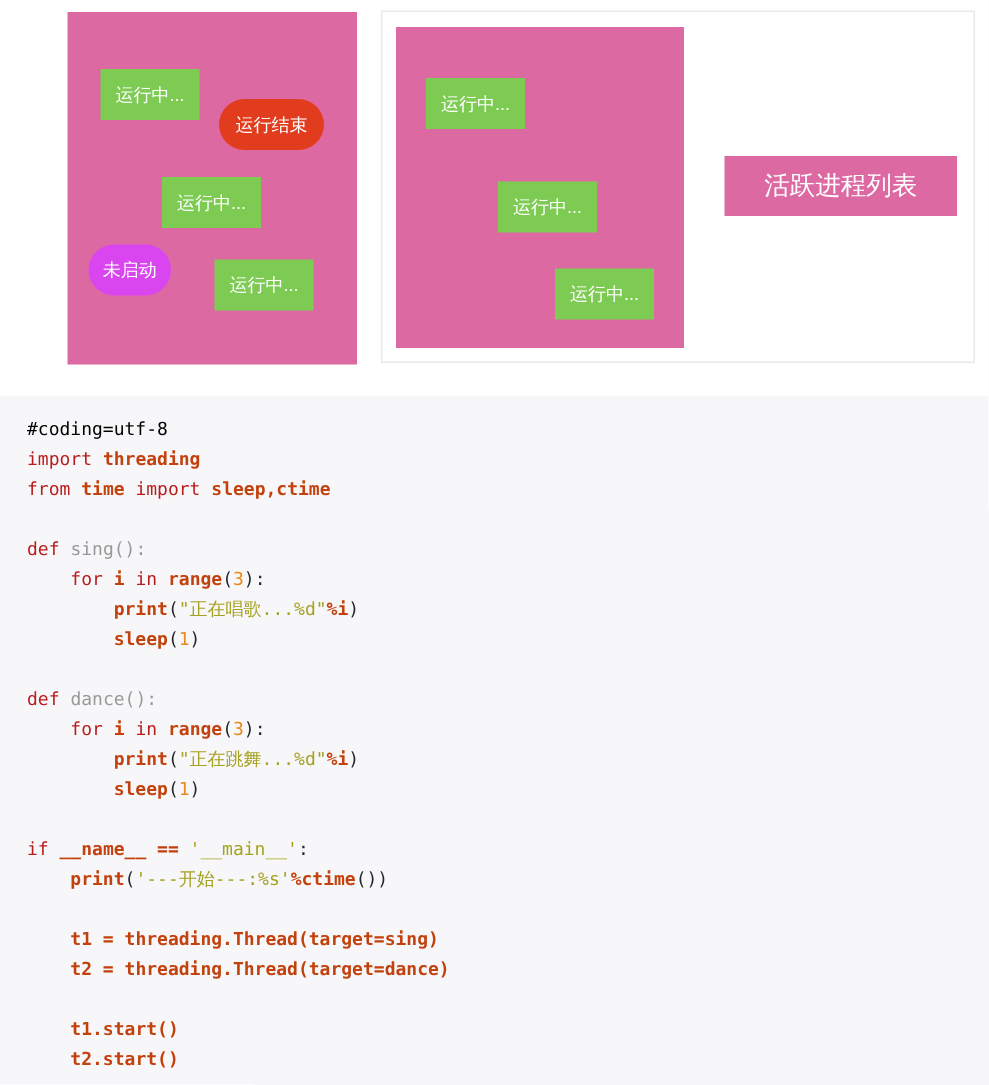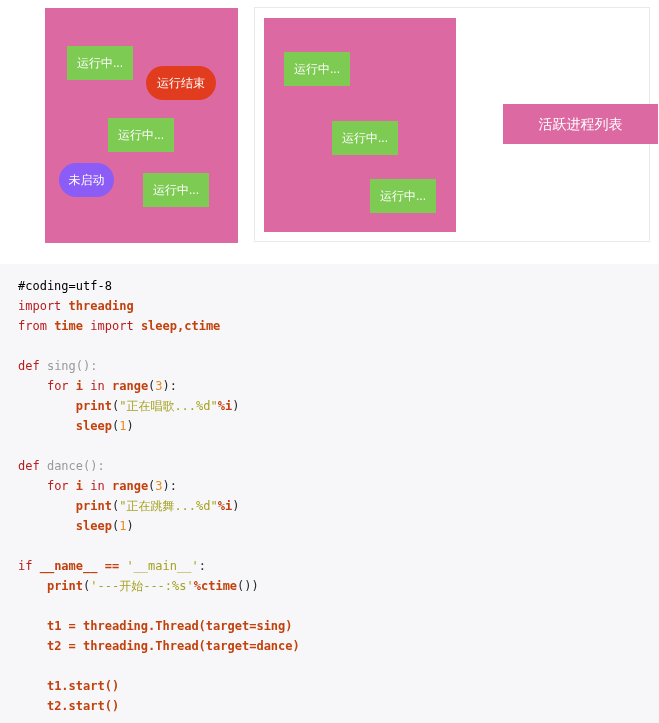--- a/index.html
+++ b/index.html
@@ -65,23 +65,22 @@
     white-space: nowrap;
     box-sizing: border-box;
   }
   .tag.green { background: #7ECB53; }
   .tag.red   { background: #E23C1E; border-radius: 17px; }
   .tag.pink  { background: #DD69A3; }
 
   .tag.note {
     flex-direction: column;
     line-height: 1.35;
-    font-size: 14px;
+    font-size: 17px;
     padding: 3px 8px;
-    margin-left: 20px;
   }
   .tag.note .note-line { display: block; }
 
   
   .code-block {
     position: absolute;
     left: 0;
     top: 264px;
     width: 659px;
     height: 459px;
@@ -119,21 +118,21 @@
     <div class="panel-left" id="panel-left">
         <div class="tag green" style="left: 22px; top: 38px; width: 66px; height: 34px; background: rgb(126, 203, 83);">
           <span>运行中...</span>
         </div>
         <div class="tag red" style="left: 101px; top: 58px; width: 70px; height: 34px; background: rgb(226, 60, 30);">
           <span>运行结束</span>
         </div>
         <div class="tag green" style="left: 63px; top: 110px; width: 66px; height: 34px; background: rgb(126, 203, 83);">
           <span>运行中...</span>
         </div>
-        <div class="tag red" style="left: 14px; top: 155px; width: 55px; height: 34px; background: #8b5cf6;">
+        <div class="tag red" style="left: 14px; top: 155px; width: 55px; height: 34px; background: #d946ef;">
           <span>未启动</span>
         </div>
         <div class="tag green" style="left: 98px; top: 165px; width: 66px; height: 34px; background: rgb(126, 203, 83);">
           <span>运行中...</span>
         </div>
       </div>
 
     <div class="panel-right-frame">
       <div class="panel-right-inner" id="panel-right">
           <div class="tag green" style="left: 20px; top: 34px; width: 66px; height: 34px; background: rgb(126, 203, 83);">

